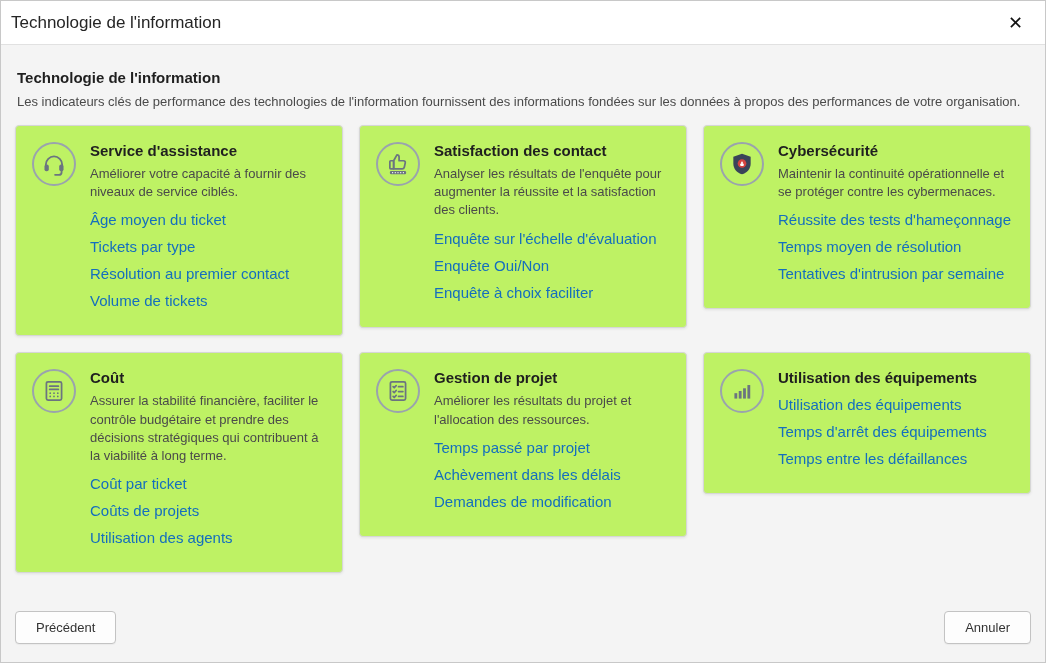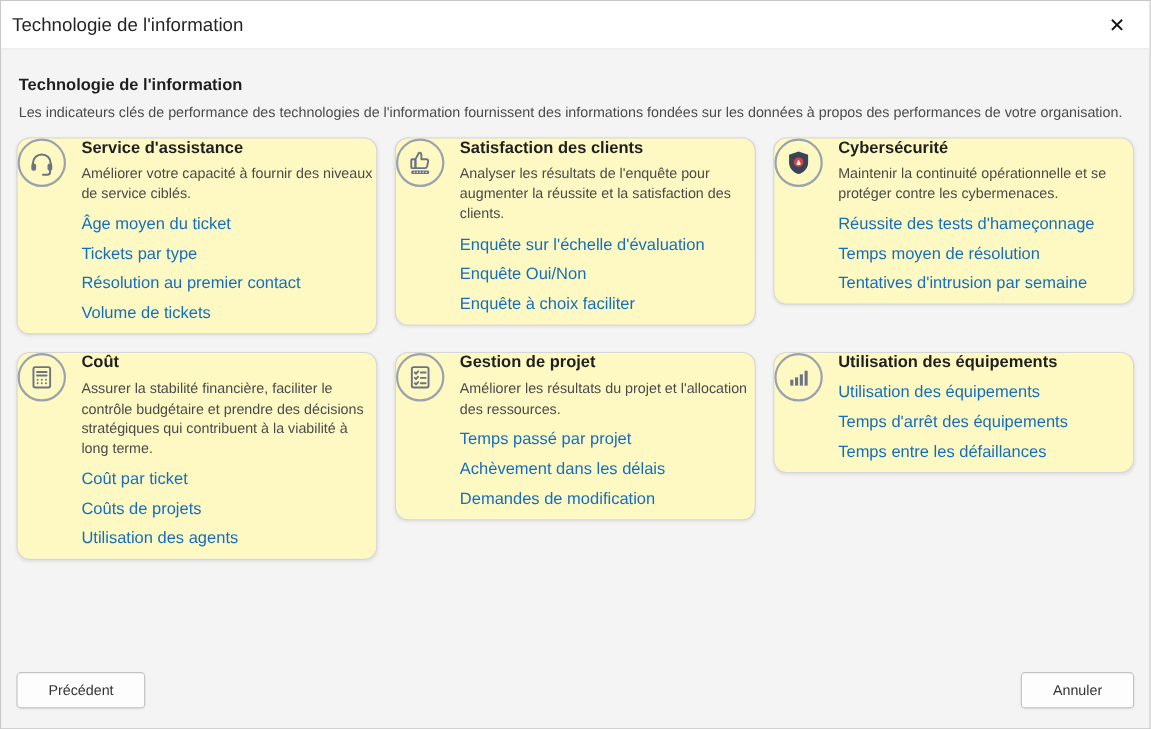--- a/index.html
+++ b/index.html
@@ -47,24 +47,25 @@
     color: #4a4a4a;
     margin: 0 0 16px 2px;
   }
   .grid {
     display: grid;
     grid-template-columns: repeat(3, 1fr);
     gap: 16px 16px;
     align-items: start;
   }
   .card {
-    background: #fef9c3;
+    background: #bef264;
     border: 1px solid #d6d6d6;
-    border-radius: 12px;
+    border-radius: 4px;
     box-shadow: 0 1px 3px rgba(0,0,0,0.08);
+    padding: 16px;
   }
   .card-head { display: flex; gap: 14px; }
   .icon-circle {
     flex: 0 0 44px;
     width: 44px; height: 44px;
     border: 2px solid #9aa3ad;
     border-radius: 50%;
     display: flex;
     align-items: center;
     justify-content: center;
@@ -100,21 +101,21 @@
     justify-content: space-between;
     align-items: center;
   }
   .btn {
     font-family: "Liberation Sans", sans-serif;
     font-size: 13px;
     color: #333;
     background: #fdfdfd;
     border: 1px solid #c3c3c3;
     border-radius: 4px;
-    padding: 8px 28px;
+    padding: 8px 20px;
     cursor: pointer;
     box-shadow: 0 1px 1px rgba(0,0,0,0.04);
   }
 </style>
 </head>
 <body>
 
 <div class="titlebar">
   <div class="dlg-title">Technologie de l'information</div>
   <button class="close-btn">✕</button>
@@ -157,21 +158,21 @@
             <rect x="4.5" y="9" width="3.5" height="7.5" rx="0.8"></rect>
             <rect x="4.5" y="18.5" width="15" height="3" rx="1.2" fill="#6b7480" stroke="none"></rect>
             <circle cx="7" cy="20" r="0.6" fill="#fff" stroke="none"></circle>
             <circle cx="9.5" cy="20" r="0.6" fill="#fff" stroke="none"></circle>
             <circle cx="12" cy="20" r="0.6" fill="#fff" stroke="none"></circle>
             <circle cx="14.5" cy="20" r="0.6" fill="#fff" stroke="none"></circle>
             <circle cx="17" cy="20" r="0.6" fill="#fff" stroke="none"></circle>
           </svg>
         </div>
         <div class="card-body">
-          <div class="card-title">Satisfaction des clients</div>
+          <div class="card-title">Satisfaction des contact</div>
           <div class="card-desc">Analyser les résultats de l'enquête pour augmenter la réussite et la satisfaction des clients.</div>
           <div class="links">
             <a class="kpi-link">Enquête sur l'échelle d'évaluation</a>
             <a class="kpi-link">Enquête Oui/Non</a>
             <a class="kpi-link">Enquête à choix faciliter</a>
           </div>
         </div>
       </div>
     </div>
 

